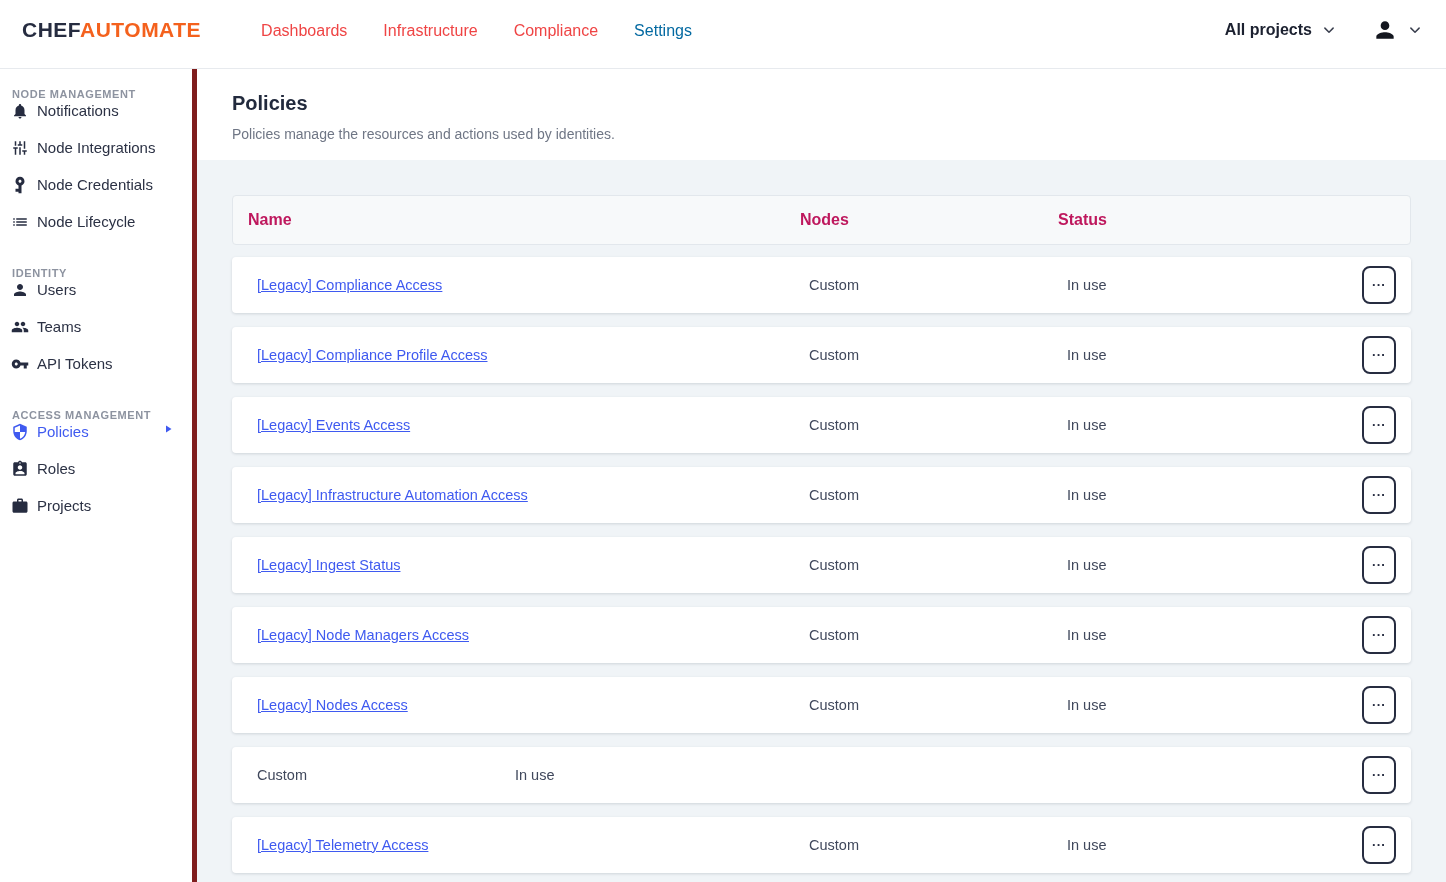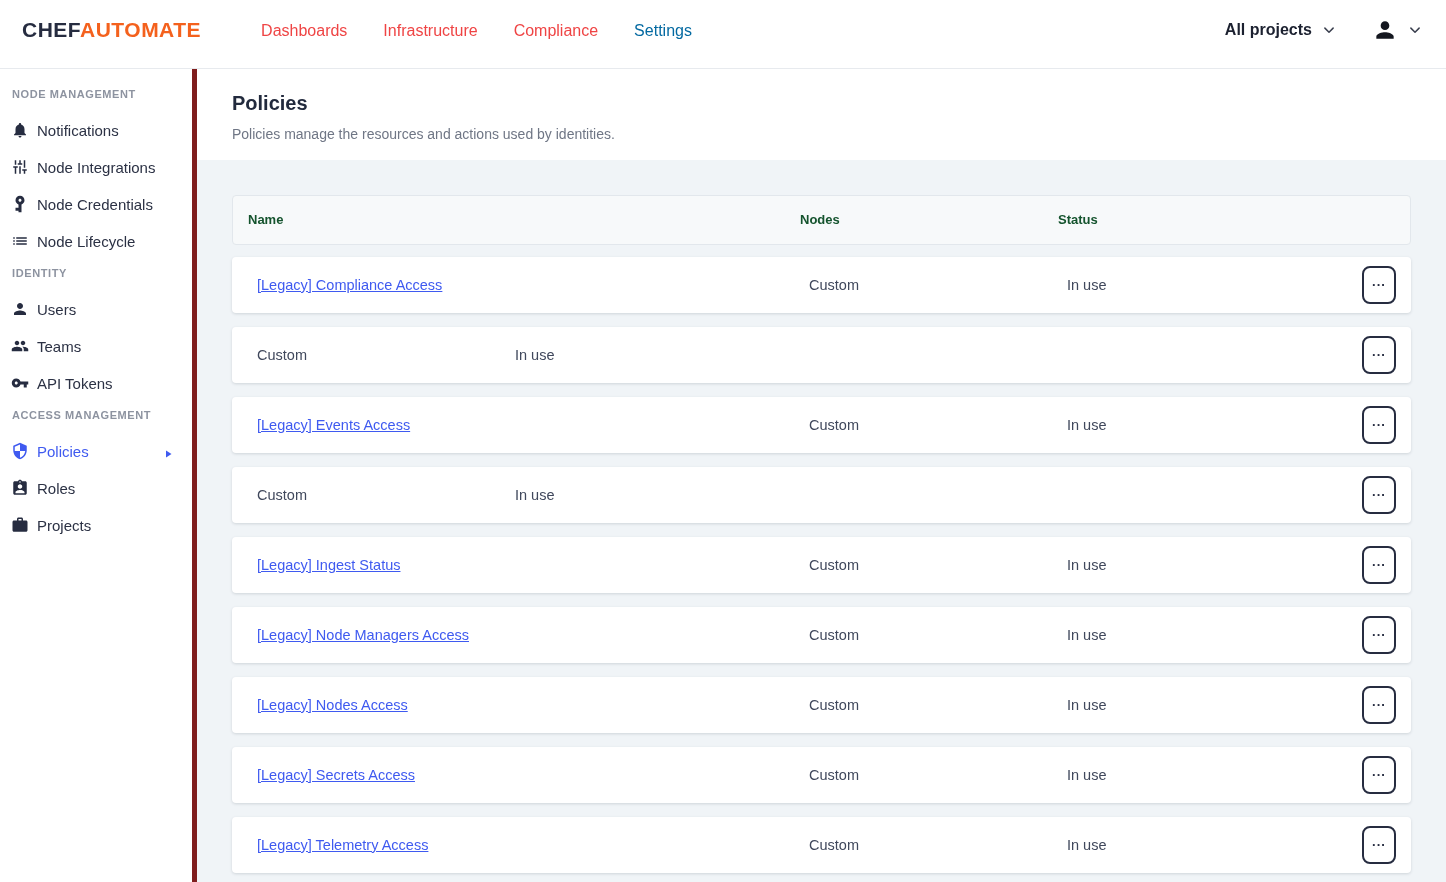--- a/index.html
+++ b/index.html
@@ -64,21 +64,21 @@
     font-size: 11px;
     font-weight: 600;
     letter-spacing: 0.6px;
     color: #8d93a0;
     margin: 0 0 2px 12px;
     text-transform: uppercase;
   }
   .side-item {
     height: 37px;
     display: flex;
-    align-items: flex-end;
+    align-items: flex-start;
     padding: 0 12px 0 11px;
     font-size: 15px;
     color: #2b3144;
     cursor: pointer;
   }
   .side-item .s-icon {
     width: 18px; height: 18px;
     margin-right: 8px;
     color: #262c40;
     flex: 0 0 18px;
@@ -104,21 +104,21 @@
   .tbl-head {
     height: 50px;
     background: #f7f9fa;
     border: 1px solid #e2e7ec;
     border-radius: 4px;
     display: flex;
     align-items: center;
     padding-left: 15px;
     margin-bottom: 12px;
   }
-  .tbl-head .col { font-size: 13px; font-weight: 700; color: #14532d; }
+  .tbl-head .col { font-size: 16px; font-weight: 700; color: #be185d; }
   .col-name { flex: 0 0 552px; }
   .col-type { flex: 0 0 258px; }
   .col-status { flex: 1 1 auto; }
   .tbl-row {
     height: 56px;
     background: #ffffff;
     border-radius: 4px;
     box-shadow: 0 1px 3px rgba(40,50,70,0.16);
     display: flex;
     align-items: center;
@@ -283,33 +283,35 @@
         </div>
 
         <div class="tbl-row">
           <div class="col-name"><a class="row-link">[Legacy] Compliance Access</a></div>
           <div class="col-type cell-text">Custom</div>
           <div class="col-status cell-text">In use</div>
           <button class="row-action">...</button>
         </div>
 
         <div class="tbl-row">
+          <div class="col-name"><a class="row-link">[Legacy] Compliance Profile Access</a></div>
           <div class="col-type cell-text">Custom</div>
           <div class="col-status cell-text">In use</div>
           <button class="row-action">...</button>
         </div>
 
         <div class="tbl-row">
           <div class="col-name"><a class="row-link">[Legacy] Events Access</a></div>
           <div class="col-type cell-text">Custom</div>
           <div class="col-status cell-text">In use</div>
           <button class="row-action">...</button>
         </div>
 
         <div class="tbl-row">
+          <div class="col-name"><a class="row-link">[Legacy] Infrastructure Automation Access</a></div>
           <div class="col-type cell-text">Custom</div>
           <div class="col-status cell-text">In use</div>
           <button class="row-action">...</button>
         </div>
 
         <div class="tbl-row">
           <div class="col-name"><a class="row-link">[Legacy] Ingest Status</a></div>
           <div class="col-type cell-text">Custom</div>
           <div class="col-status cell-text">In use</div>
           <button class="row-action">...</button>
@@ -323,21 +325,20 @@
         </div>
 
         <div class="tbl-row">
           <div class="col-name"><a class="row-link">[Legacy] Nodes Access</a></div>
           <div class="col-type cell-text">Custom</div>
           <div class="col-status cell-text">In use</div>
           <button class="row-action">...</button>
         </div>
 
         <div class="tbl-row">
-          <div class="col-name"><a class="row-link">[Legacy] Secrets Access</a></div>
           <div class="col-type cell-text">Custom</div>
           <div class="col-status cell-text">In use</div>
           <button class="row-action">...</button>
         </div>
 
         <div class="tbl-row">
           <div class="col-name"><a class="row-link">[Legacy] Telemetry Access</a></div>
           <div class="col-type cell-text">Custom</div>
           <div class="col-status cell-text">In use</div>
           <button class="row-action">...</button>

